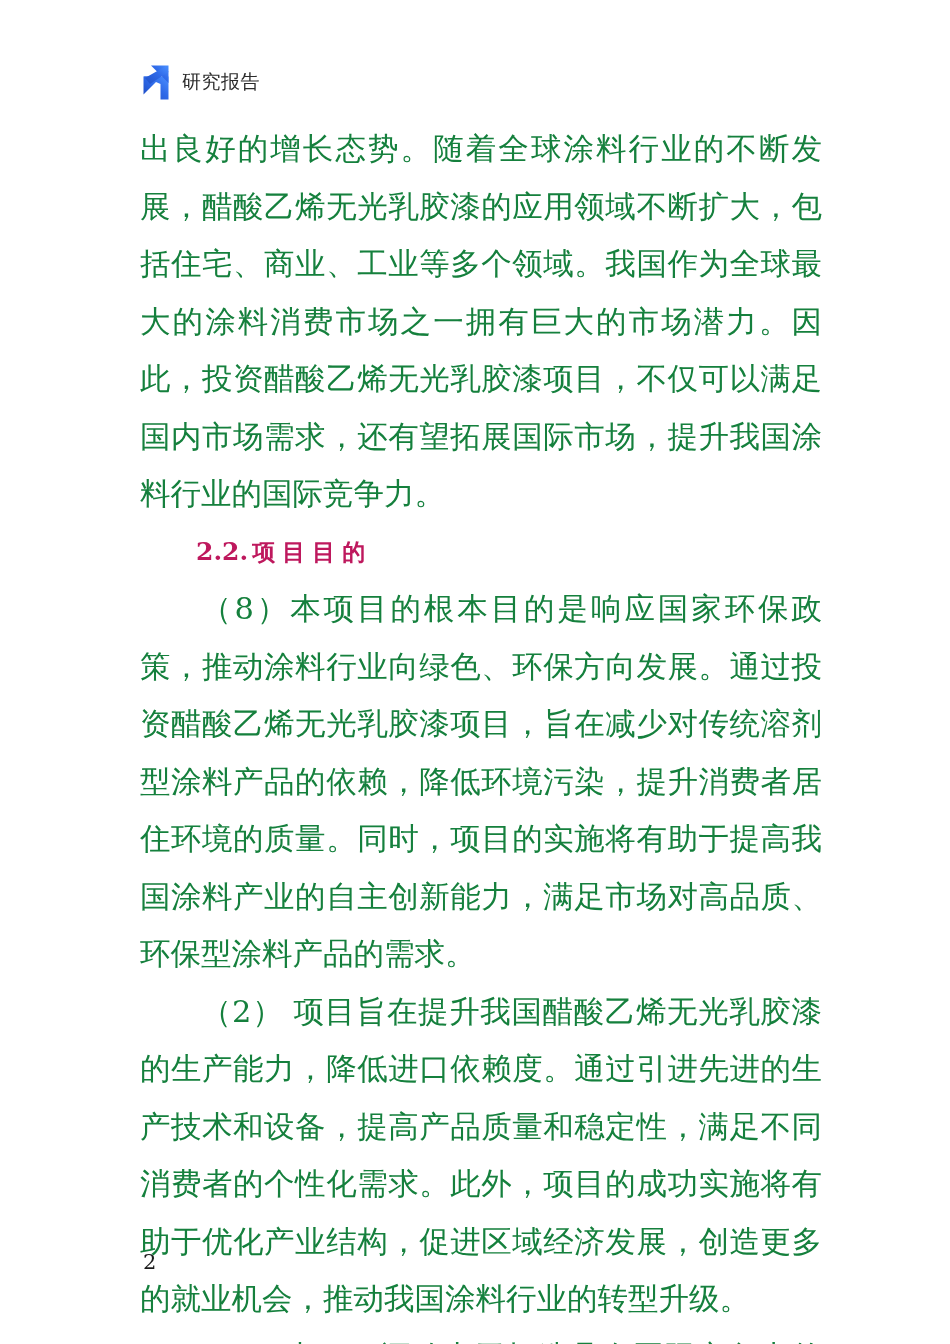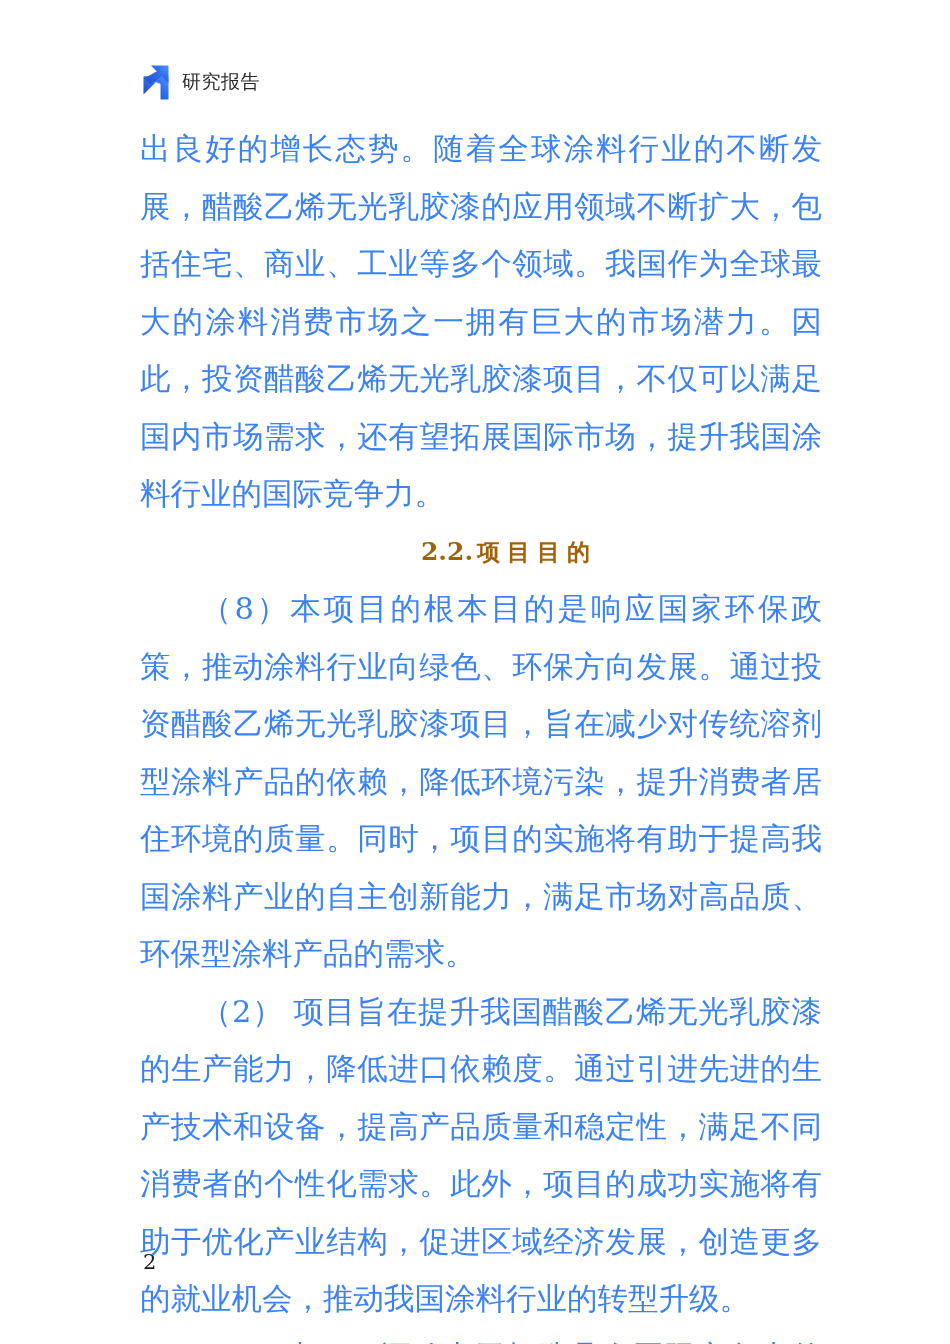--- a/index.html
+++ b/index.html
@@ -46,39 +46,38 @@
   
   .content {
     position: absolute;
     left: 140px;
     top: 120px;
     width: 682px;
   }
   .para {
     font-size: 30.5px;
     line-height: 57.5px;
-    color: #3b82f6;
+    color: #15803d;
     text-align: justify;
     text-justify: inter-ideograph;
     margin: 0;
     letter-spacing: 0px;
     word-break: break-all;
   }
   .para.indent {
     text-indent: 61px;
   }
   .heading {
     font-size: 25px;
     line-height: 57.5px;
     font-weight: bold;
-    color: #a16207;
+    color: #be185d;
     margin: 0;
     padding-left: 56px;
     white-space: nowrap;
-    text-align: center;
   }
   .heading .num {
     font-size: 25px;
     letter-spacing: 0px;
   }
   .heading .cn {
     font-size: 23px;
     letter-spacing: 7px;
     margin-left: 4px;
   }

